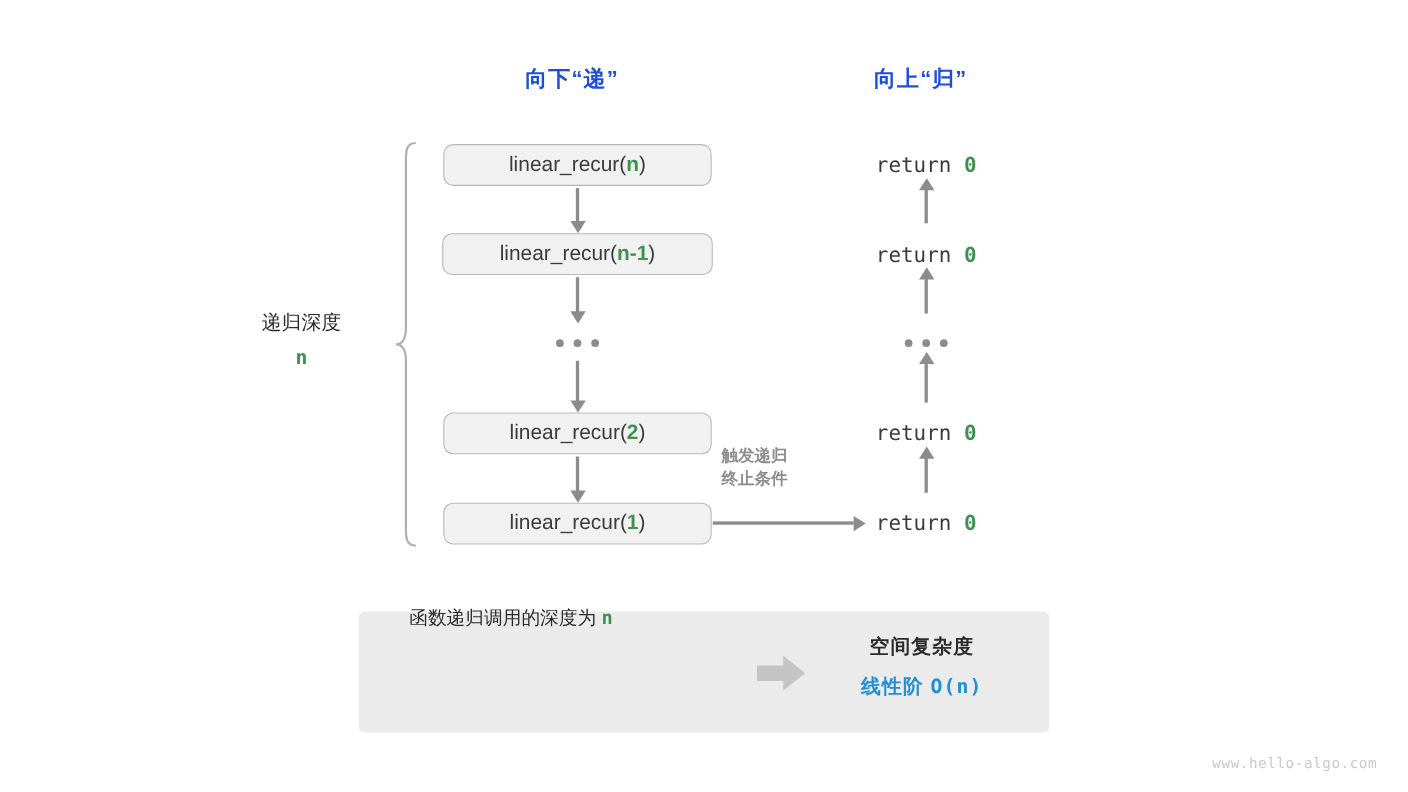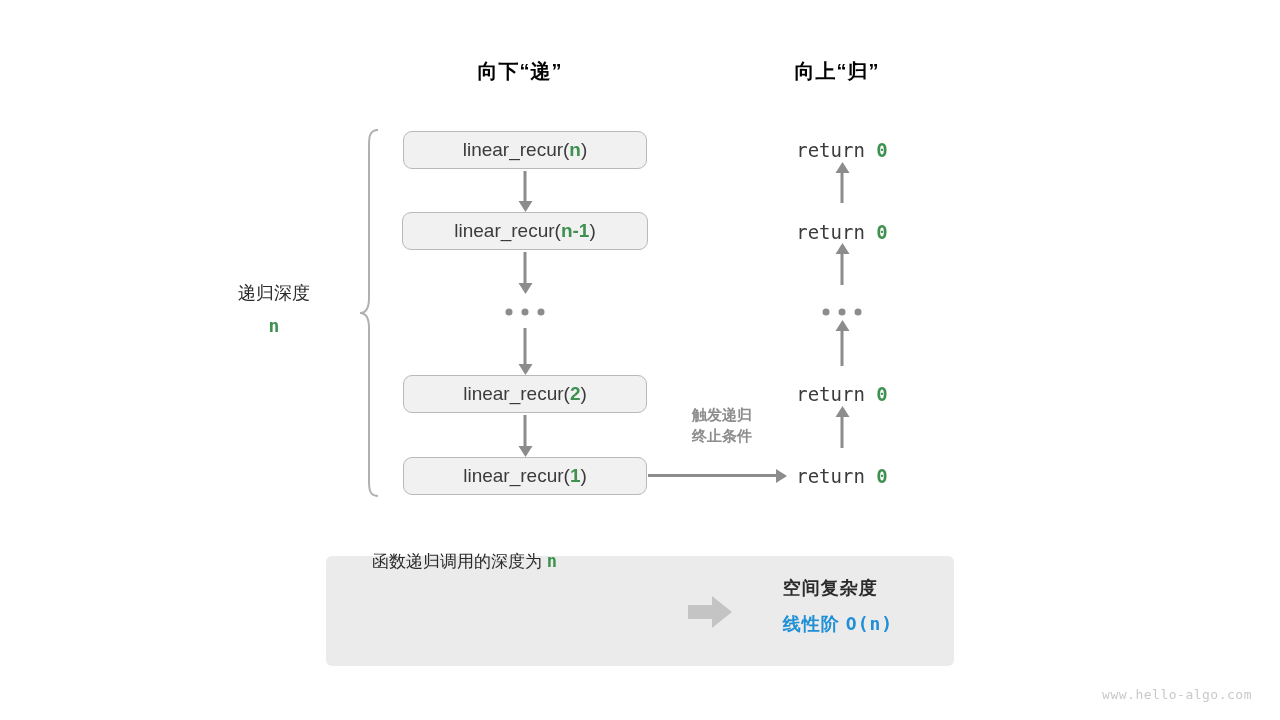--- a/index.html
+++ b/index.html
@@ -18,21 +18,21 @@
   .stage {
     position: absolute;
     inset: 0;
   }
 
   
   .col-header {
     position: absolute;
     font-size: 20px;
     font-weight: bold;
-    color: #000000;
+    color: #1d4ed8;
     letter-spacing: 1px;
     white-space: nowrap;
     transform: translateX(-50%);
   }
   #header-down { left: 520px; top: 58px; }
   #header-up   { left: 837px; top: 58px; }
 
   
   .call-box {
     position: absolute;
@@ -158,21 +158,20 @@
   
   #base-note {
     position: absolute;
     left: 656px;
     top: 404px;
     font-size: 15px;
     font-weight: bold;
     color: #8c8c8c;
     line-height: 21px;
     white-space: nowrap;
-    margin-left: 36px;
   }
 
   
   #depth-label {
     position: absolute;
     left: 274px;
     top: 281px;
     transform: translateX(-50%);
     text-align: center;
     white-space: nowrap;
@@ -230,20 +229,21 @@
     left: 688px;
     top: 596px;
     width: 44px;
     height: 32px;
   }
   #summary-right {
     position: absolute;
     left: 838px;
     top: 576px;
     transform: translateX(-50%);
+    text-align: center;
     white-space: nowrap;
   }
   #summary-right .title {
     display: block;
     font-size: 18px;
     font-weight: bold;
     color: #2b2b2b;
     letter-spacing: 1px;
   }
   #summary-right .value {

